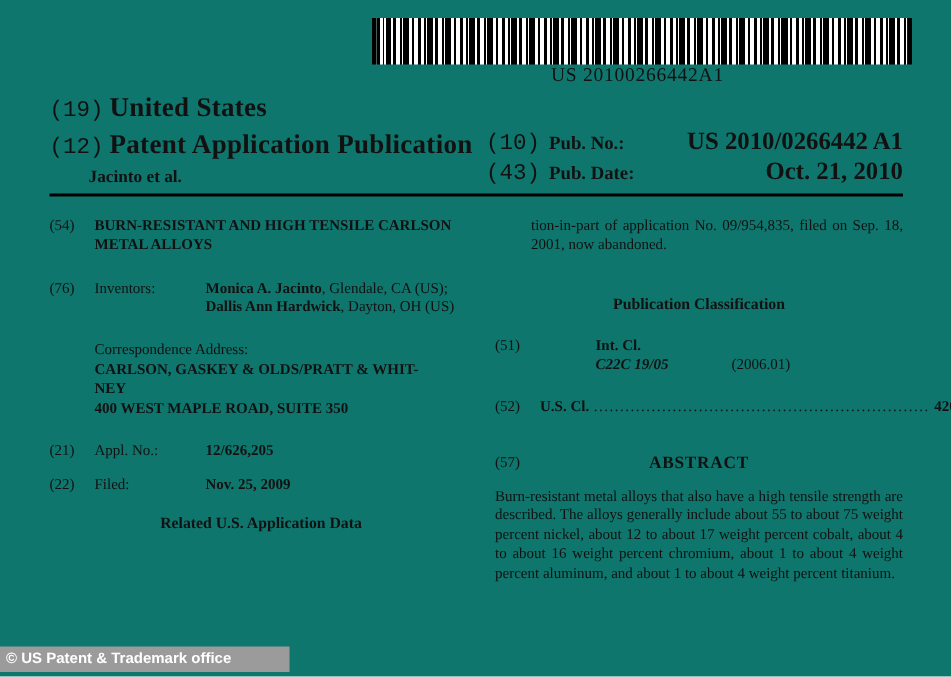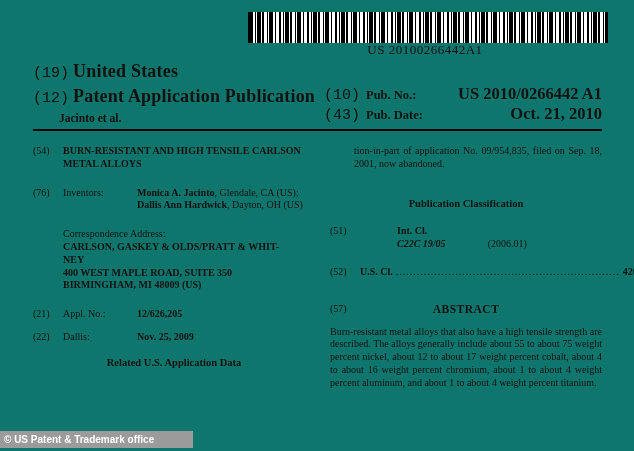--- a/index.html
+++ b/index.html
@@ -190,32 +190,31 @@
         <span class="num">(76)</span>
         <span class="lbl">Inventors:</span>
         <span class="val inventors-val"><span class="b">Monica A. Jacinto</span><span>, Glendale, CA (US); </span><span class="b">Dallis Ann Hardwick</span><span>, Dayton, OH (US)</span></span>
       </div>
 
       <div class="correspondence">
         <div>Correspondence Address:</div>
         <div class="b">CARLSON, GASKEY &amp; OLDS/PRATT &amp; WHIT-</div>
         <div class="b">NEY</div>
         <div class="b">400 WEST MAPLE ROAD, SUITE 350</div>
-        <div class="b">BIRMINGHAM, MI 48009 (US)</div>
       </div>
 
       <div class="item appl-item">
         <span class="num">(21)</span>
         <span class="lbl">Appl. No.:</span>
         <span class="val b">12/626,205</span>
       </div>
 
       <div class="item filed-item">
         <span class="num">(22)</span>
-        <span class="lbl">Dallis:</span>
+        <span class="lbl">Filed:</span>
         <span class="val b">Nov. 25, 2009</span>
       </div>
 
       <div class="center-head">Related U.S. Application Data</div>
 
     </div>
 
     <div class="col-right">
 
       <div class="cont-right just">tion-in-part of application No. 09/954,835, filed on Sep. 18, 2001, now abandoned.</div>

